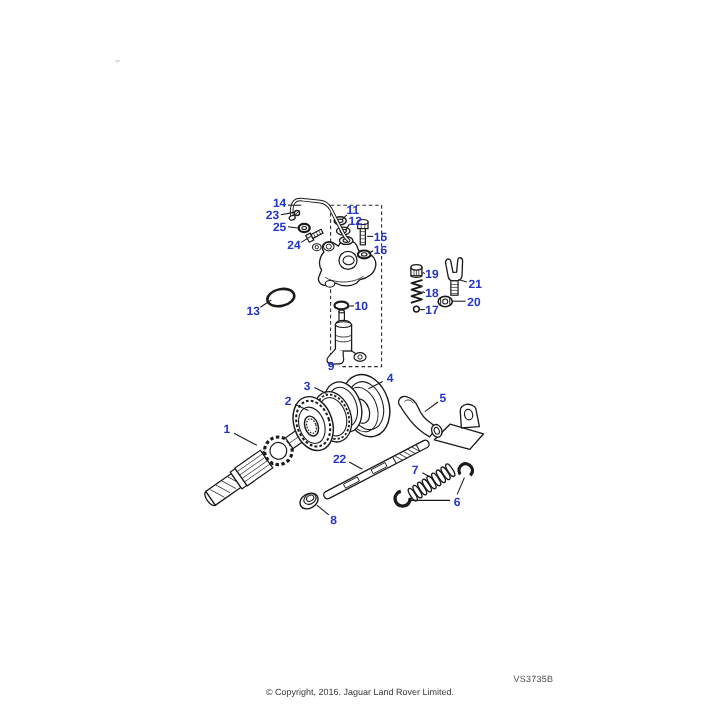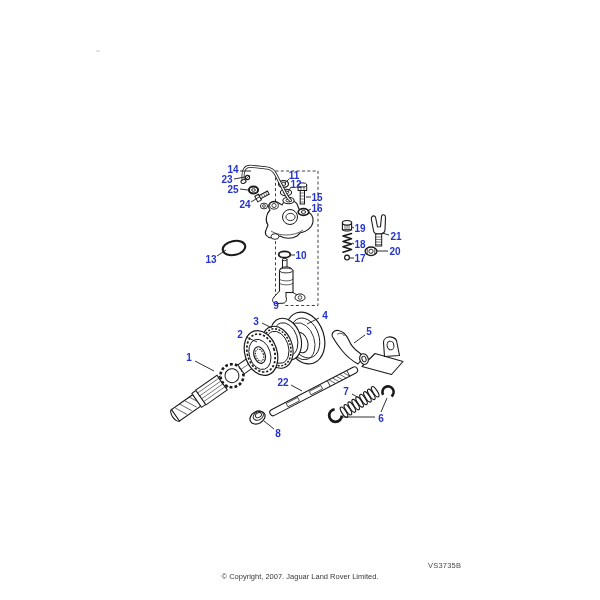--- a/index.html
+++ b/index.html
@@ -252,15 +252,15 @@
         <line x1="234" y1="179" x2="245" y2="177" stroke="#1a1a1a" stroke-width="0.9"></line>
         <text x="227" y="182.6" text-anchor="middle" class="callout" fill="#2433cc">23</text>
         <line x1="251" y1="202" x2="259" y2="197" stroke="#1a1a1a" stroke-width="0.9"></line>
         <text x="245" y="207.6" text-anchor="middle" class="callout" fill="#2433cc">24</text>
         <line x1="240" y1="189" x2="248" y2="190" stroke="#1a1a1a" stroke-width="0.9"></line>
         <text x="233" y="192.6" text-anchor="middle" class="callout" fill="#2433cc">25</text>
       </g>
 </svg>
 
 <div class="footer-code">VS3735B</div>
-<div class="footer-copy">© Copyright, 2007. Jaguar Land Rover Limited.</div>
+<div class="footer-copy">© Copyright, 2016. Jaguar Land Rover Limited.</div>
 
 </div>
 
 </body></html>

